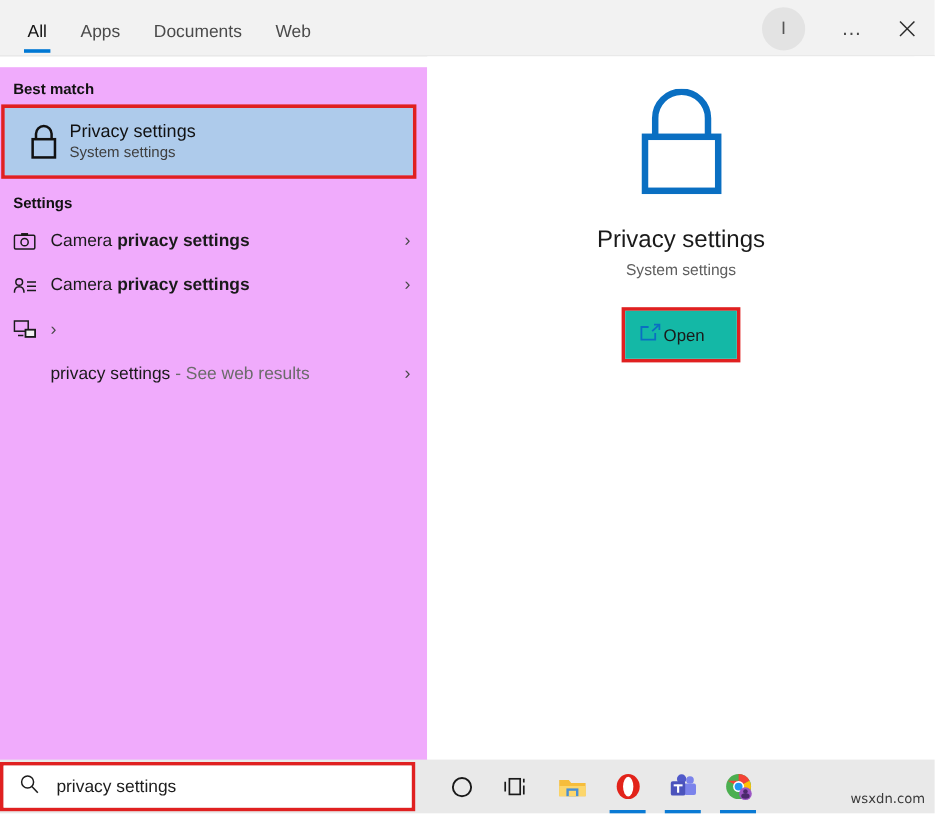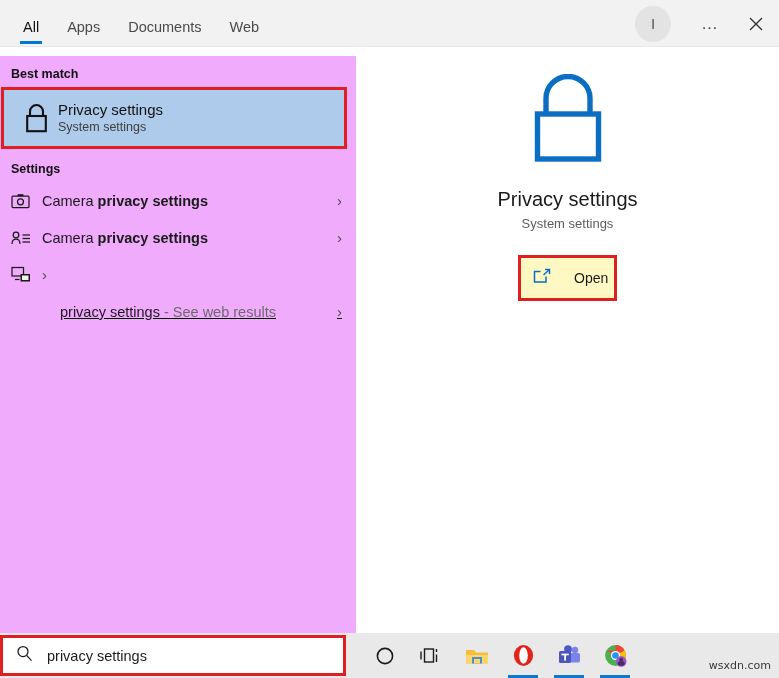--- a/index.html
+++ b/index.html
@@ -107,21 +107,21 @@
     height: 37px;
     display: flex; align-items: center;
     padding-left: 11px; padding-right: 14px;
   }
   .row-icon { width: 31px; display: flex; align-items: center; color: #222; }
   .row-label {
     flex: 1; font-size: 14.5px; color: #1a1a1a; white-space: nowrap;
   }
   .row-label .bold { font-weight: bold; }
   .chev { color: #4a4a4a; font-size: 15px; }
-  .web-row { padding-left: 60px; text-decoration: underline; }
+  .web-row { padding-left: 42px; }
   .web-row .row-label { font-size: 14.5px; }
   .web-row .muted { color: #6b6b6b; }
 
   
   .right-panel {
     position: absolute; left: 356px; top: 47px;
     width: 423px; height: 586px;
     background: #ffffff;
     display: flex; flex-direction: column; align-items: center;
   }
@@ -133,23 +133,23 @@
   .preview-sub {
     margin-top: 5px;
     font-size: 13px; color: #5d5d5d;
   }
   .open-wrap {
     margin-top: 24px;
     border: 3px solid #e02020;
     width: 99px;
   }
   .open-btn {
-    height: 40px; background: #fef9c3;
+    height: 40px; background: #14b8a6;
     display: flex; align-items: center; justify-content: flex-start;
-    padding-left: 12px; gap: 23px;
+    padding-left: 12px; gap: 2px;
   }
   .open-label { font-size: 14px; color: #1a1a1a; }
 
   
   .bottom {
     position: absolute; left: 0; top: 633px;
     width: 779px; height: 45px;
     background: #e9e9e9;
   }
   .searchbox-wrap {

